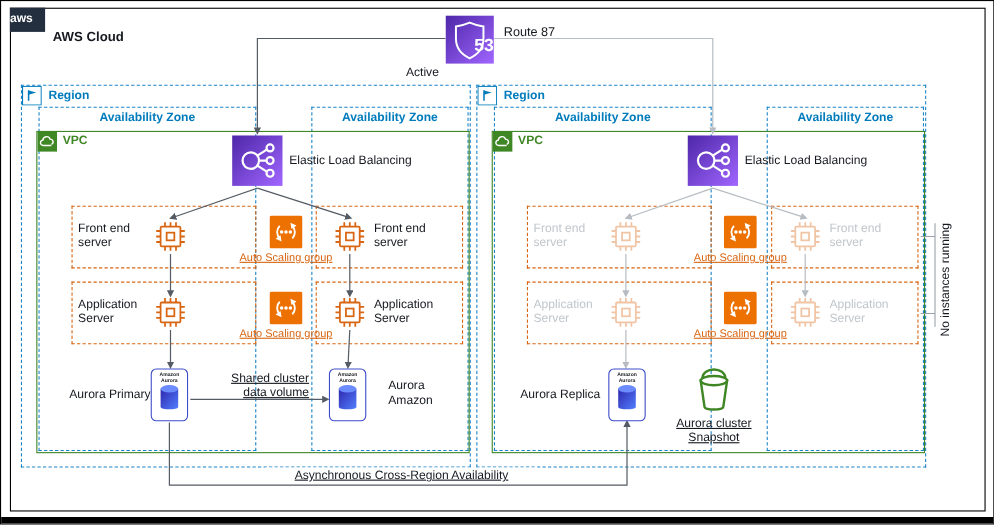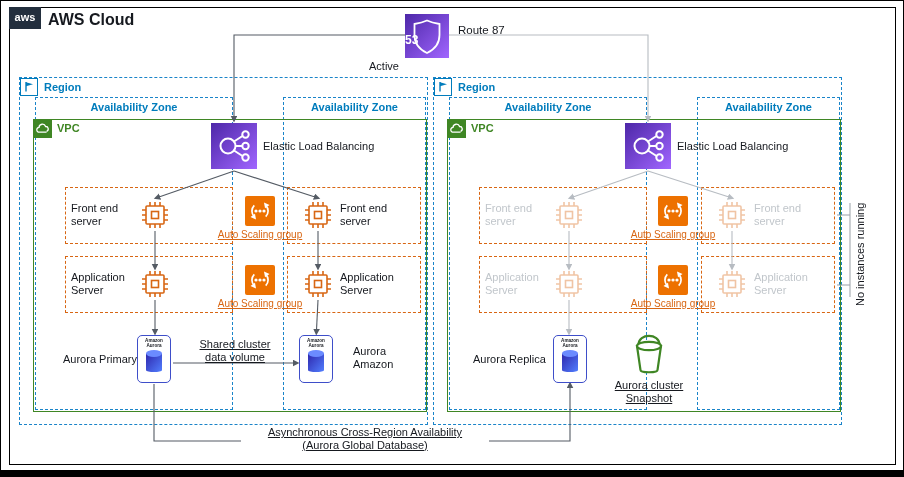--- a/index.html
+++ b/index.html
@@ -17,29 +17,29 @@
   .fadedt{color:#C1C6CB;}
   .center{text-align:center;text-decoration:underline;}
   .right{text-align:right;}
   .nowrap{white-space:nowrap;}
   .dash-blue{border:1px dashed #1A84C9;box-sizing:border-box;}
   .solid-green{border:1px solid #3F8624;box-sizing:border-box;}
   .dash-orange{border:1px dashed #D86613;box-sizing:border-box;}
   .faded{opacity:.38;}
   .azlbl{position:absolute;top:3px;left:0;right:0;text-align:center;}
   .awslogo{background:#232F3E;color:#fff;font-weight:bold;font-size:11px;
-    text-align:center;line-height:20px;}
+    text-align:left;line-height:20px;}
   .aurora-icon{width:34px;height:48px;border:1.6px solid #3E4EC9;border-radius:5px;
     background:#fff;text-align:center;box-sizing:border-box;}
   .aurora-name{display:block;font-size:4.6px;line-height:5px;margin-top:2px;
     font-weight:bold;color:#16191F;}
   .vtext{writing-mode:vertical-rl;transform:rotate(180deg);font-size:11px;
     line-height:14px;}
-  .r53num{position:absolute;left:0;right:0;top:19px;text-align:left;color:#fff;
-    font-size:12px;font-weight:bold;}
+  .r53num{position:absolute;left:0;right:0;top:19px;text-align:right;color:#fff;
+    font-size:16px;font-weight:bold;}
   .repl-lbl{background:#fff;padding:1px 4px;}
   .botbar{background:#000;}
 </style>
 </head>
 <body>
 
 <svg width="0" height="0" style="position:absolute" aria-hidden="true">
   <defs>
     <linearGradient id="gpurple" x1="0" y1="0" x2="1" y2="1">
       <stop offset="0" stop-color="#4D27A8"></stop>
@@ -166,21 +166,21 @@
       <path d="M568,230 V264" marker-end="url(#mG)"></path>
       <path d="M731,230 V264" marker-end="url(#mG)"></path>
       <path d="M568,299 V329" marker-end="url(#mG)"></path>
     </g>
     <g fill="none" stroke="#9AA1A8" stroke-width="1">
       <path d="M836,214 H849 M836,284 H849 M849,202 V296"></path>
     </g>
   </svg>
 
   <div class="abs awslogo" style="left:8px;top:6px;width:32px;height:22px;">aws</div>
-  <div class="abs lbl b" style="left:47px;top:12px;font-size:16px;">AWS Cloud</div>
+  <div class="abs lbl b" style="left:47px;top:26px;font-size:12px;">AWS Cloud</div>
 
   <div class="abs" style="left:404px;top:13px;width:44px;height:44px;">
     <svg width="44" height="44">
         <use href="#sym-r53"></use>
       </svg>
     <span class="r53num">53</span>
   </div>
   <div class="abs lbl nowrap" style="left:457px;top:23px;font-size:11.5px;">Route 87</div>
   <div class="abs lbl right" style="left:346px;top:59px;width:52px;">Active</div>
 
@@ -249,21 +249,21 @@
       <div>Server</div>
   </div>
 
   <div class="abs lbl nowrap" style="left:62px;top:352px;">Aurora Primary</div>
   <div class="abs aurora-icon" style="left:136px;top:334px;">
     <span class="aurora-name">Amazon Aurora</span>
     <svg width="20" height="26" style="margin-top:1px;">
         <use href="#sym-cyl"></use>
       </svg>
   </div>
-  <div class="abs lbl center" style="left:188px;top:337px;width:92px;">
+  <div class="abs lbl center" style="left:188px;top:337px;width:92px;text-align:right;">
     <div>Shared cluster</div>
       <div>data volume</div>
   </div>
   <div class="abs aurora-icon" style="left:298px;top:334px;">
     <span class="aurora-name">Amazon Aurora</span>
     <svg width="20" height="26" style="margin-top:1px;">
         <use href="#sym-cyl"></use>
       </svg>
   </div>
   <div class="abs lbl" style="left:352px;top:344px;width:60px;">
@@ -321,18 +321,17 @@
     </svg>
   <div class="abs lbl center" style="left:598px;top:378px;width:100px;">
     <div>Aurora cluster</div>
       <div>Snapshot</div>
   </div>
 
   <div class="abs vtext" style="left:852px;top:193px;height:112px;">No instances running</div>
 
   <div class="abs lbl center repl-lbl" style="left:240px;top:424px;width:240px;">
     <div>Asynchronous Cross-Region Availability</div>
-      <div>(Aurora Global Database)</div>
   </div>
 
   <div class="abs botbar" style="left:0;top:469px;width:904px;height:8px;"></div>
 
 </div>
 
 </body></html>

